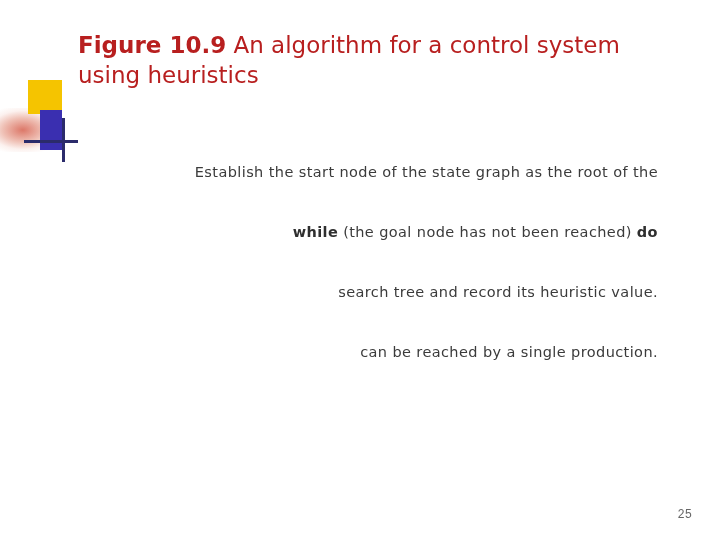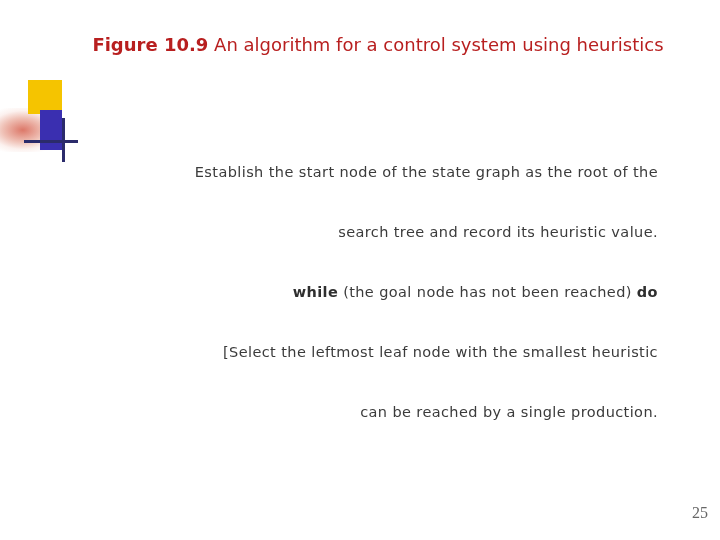--- a/index.html
+++ b/index.html
@@ -64,24 +64,23 @@
     background: #2b2b6b;
   }
 
   
   .title {
     position: absolute;
     left: 78px;
     top: 30px;
     width: 600px;
     color: #b81f1f;
-    font-size: 18px;
+    font-size: 23px;
     line-height: 30px;
     font-family: "DejaVu Sans", sans-serif;
-    text-align: center;
   }
   .title .fig-label {
     font-weight: bold;
   }
   .title .fig-rest {
     font-weight: normal;
   }
 
   
   .algo {
@@ -110,47 +109,46 @@
   .i0 { padding-left: 0px; }
   .i1 { padding-left: 44px; }
   .i2 { padding-left: 32px; }
   .i3 { padding-left: 80px; }
   .i4 { padding-left: 46px; }
   .i5 { padding-left: 68px; }
 
   
   .page-num {
     position: absolute;
-    right: 12px;
+    right: 28px;
     bottom: 18px;
     color: #666666;
-    font-size: 16px;
-    font-family: Liberation Serif, serif;
+    font-size: 12px;
+    font-family: Liberation Mono, monospace;
   }
 </style>
 </head>
 <body>
 
 <div class="ornament">
   <div class="orn-glow"></div>
   <div class="orn-yellow"></div>
   <div class="orn-blue"></div>
   <div class="orn-hline"></div>
   <div class="orn-vline"></div>
 </div>
 
 <div class="title">
   <span class="fig-label">Figure 10.9</span><span class="fig-rest">  An algorithm for a control system using heuristics</span>
 </div>
 
 <div class="algo">
   <span class="ln i0">Establish the start node of the state graph as the root of the</span>
+  <span class="ln i0"><b>while</b><span> (the goal node has not been reached) </span><b>do</b></span>
   <span class="ln i1">search tree and record its heuristic value.</span>
-  <span class="ln i0"><b>while</b><span> (the goal node has not been reached) </span><b>do</b></span>
-  <span class="ln i2">[Select the leftmost leaf node with the smallest heuristic</span>
   <span class="ln i5">can be reached by a single production.</span>
   
   
   
   
   
   
   
   
 </div>

